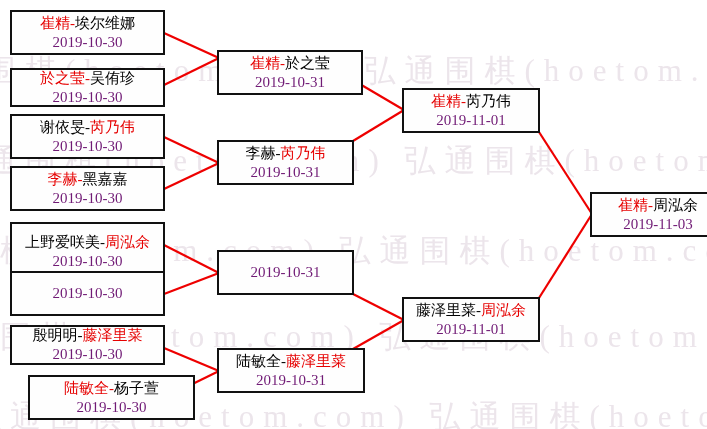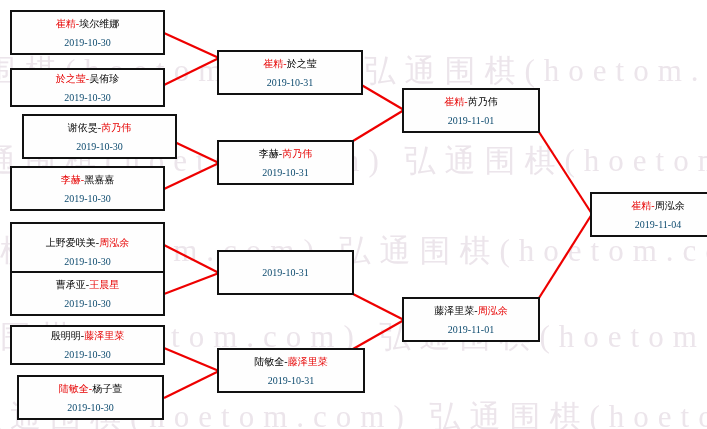--- a/index.html
+++ b/index.html
@@ -11,25 +11,25 @@
   .wm-row{
     position:absolute;white-space:nowrap;z-index:1;
     font-size:31px;letter-spacing:9px;color:#ece5eb;
     font-family:"Liberation Serif","DejaVu Serif",serif;
   }
   .lines{position:absolute;left:0;top:0;z-index:2;}
   .box{
     position:absolute;box-sizing:border-box;z-index:3;
     border:2px solid #111;background:#fefefe;
     display:flex;flex-direction:column;align-items:center;justify-content:center;
-    text-align:right;font-size:10px;line-height:19px;color:#000;
+    text-align:right;font-size:15px;line-height:19px;color:#000;
   }
   .red{color:#e60000;}
   .blk{color:#000000;}
-  .date{color:#0c4a6e;}
+  .date{color:#701a75;}
 </style>
 </head>
 <body>
 
 <div class="stage">
 
   <div class="wm-row" style="left:-95px;top:50px">弘通围棋(hoetom.com) 弘通围棋(hoetom.com) 弘通围棋(hoetom.com)</div>
   <div class="wm-row" style="left:-55px;top:140px">弘通围棋(hoetom.com) 弘通围棋(hoetom.com) 弘通围棋(hoetom.com)</div>
   <div class="wm-row" style="left:-120px;top:230px">弘通围棋(hoetom.com) 弘通围棋(hoetom.com) 弘通围棋(hoetom.com)</div>
   <div class="wm-row" style="left:-80px;top:316px">弘通围棋(hoetom.com) 弘通围棋(hoetom.com) 弘通围棋(hoetom.com)</div>
@@ -55,41 +55,40 @@
   </svg>
 
   <div class="box" style="left:10px;top:10px;width:155px;height:45px">
     <div><span class="red">崔精</span><span class="red">-</span><span class="blk">埃尔维娜</span></div>
     <div class="date">2019-10-30</div>
   </div>
   <div class="box" style="left:10px;top:68px;width:155px;height:39px">
     <div><span class="red">於之莹</span><span class="red">-</span><span class="blk">吴侑珍</span></div>
     <div class="date">2019-10-30</div>
   </div>
-  <div class="box" style="left:22px;top:114px;width:155px;height:45px">
+  <div class="box" style="left:10px;top:114px;width:155px;height:45px">
     <div><span class="blk">谢依旻</span><span class="blk">-</span><span class="red">芮乃伟</span></div>
     <div class="date">2019-10-30</div>
   </div>
   <div class="box" style="left:10px;top:166px;width:155px;height:45px">
     <div><span class="red">李赫</span><span class="red">-</span><span class="blk">黑嘉嘉</span></div>
     <div class="date">2019-10-30</div>
   </div>
   <div class="box" style="left:10px;top:222px;width:155px;height:59px">
     <div><span class="blk">上野爱咲美</span><span class="blk">-</span><span class="red">周泓余</span></div>
     <div class="date">2019-10-30</div>
   </div>
   <div class="box" style="left:10px;top:271px;width:155px;height:45px">
-    <div><span class="blk">曹承亚</span><span class="blk">-</span><span class="red">王晨星</span></div>
     <div class="date">2019-10-30</div>
   </div>
   <div class="box" style="left:10px;top:325px;width:155px;height:40px">
     <div><span class="blk">殷明明</span><span class="blk">-</span><span class="red">藤泽里菜</span></div>
     <div class="date">2019-10-30</div>
   </div>
-  <div class="box" style="left:17px;top:375px;width:147px;height:45px">
+  <div class="box" style="left:28px;top:375px;width:167px;height:45px">
     <div><span class="red">陆敏全</span><span class="red">-</span><span class="blk">杨子萱</span></div>
     <div class="date">2019-10-30</div>
   </div>
 
   <div class="box" style="left:217px;top:50px;width:146px;height:45px">
     <div><span class="red">崔精</span><span class="red">-</span><span class="blk">於之莹</span></div>
     <div class="date">2019-10-31</div>
   </div>
   <div class="box" style="left:217px;top:140px;width:137px;height:45px">
     <div><span class="blk">李赫</span><span class="blk">-</span><span class="red">芮乃伟</span></div>
@@ -107,16 +106,16 @@
     <div><span class="red">崔精</span><span class="red">-</span><span class="blk">芮乃伟</span></div>
     <div class="date">2019-11-01</div>
   </div>
   <div class="box" style="left:402px;top:297px;width:138px;height:45px">
     <div><span class="blk">藤泽里菜</span><span class="blk">-</span><span class="red">周泓余</span></div>
     <div class="date">2019-11-01</div>
   </div>
 
   <div class="box" style="left:590px;top:192px;width:136px;height:45px">
     <div><span class="red">崔精</span><span class="red">-</span><span class="blk">周泓余</span></div>
-    <div class="date">2019-11-04</div>
+    <div class="date">2019-11-03</div>
   </div>
 
 </div>
 
 </body></html>

